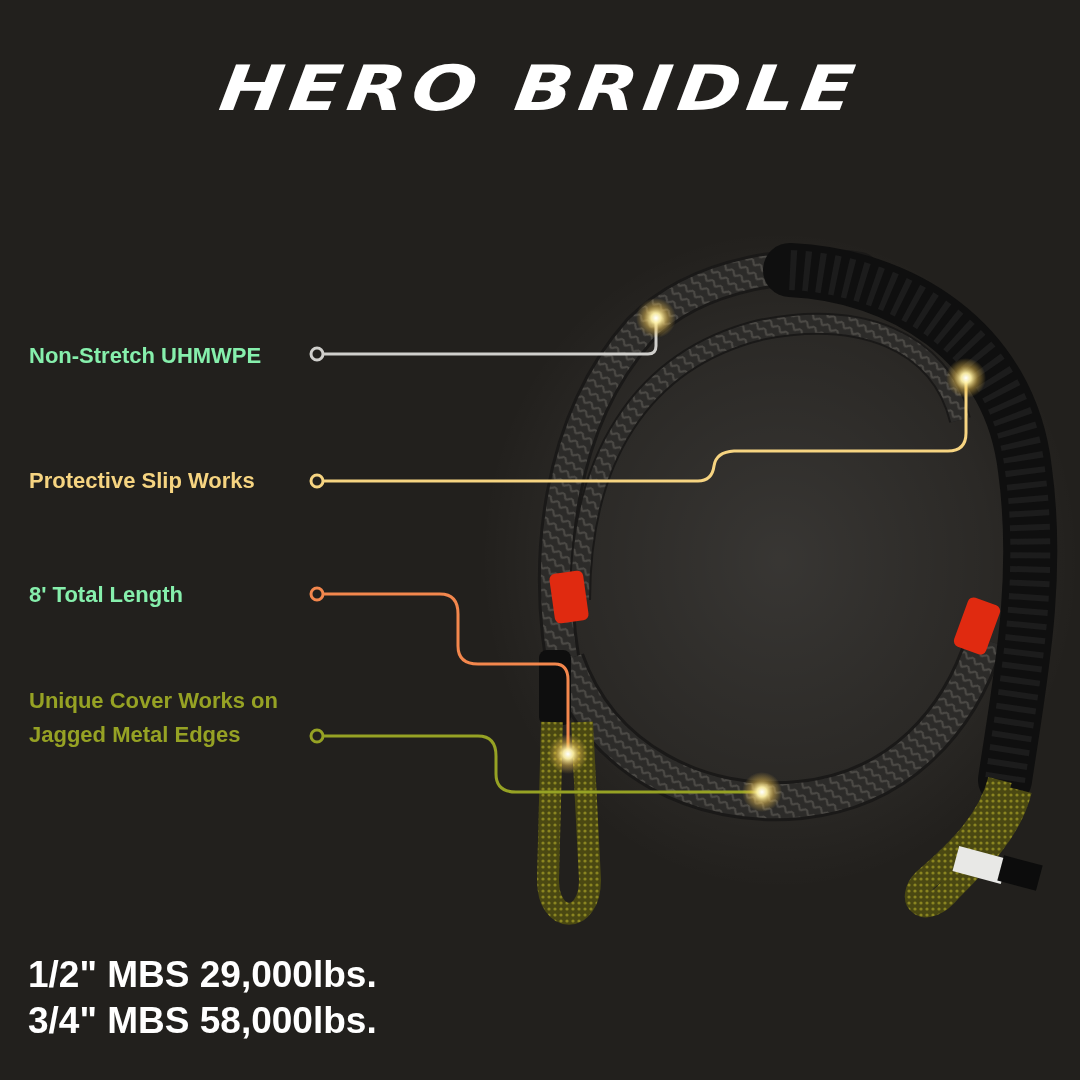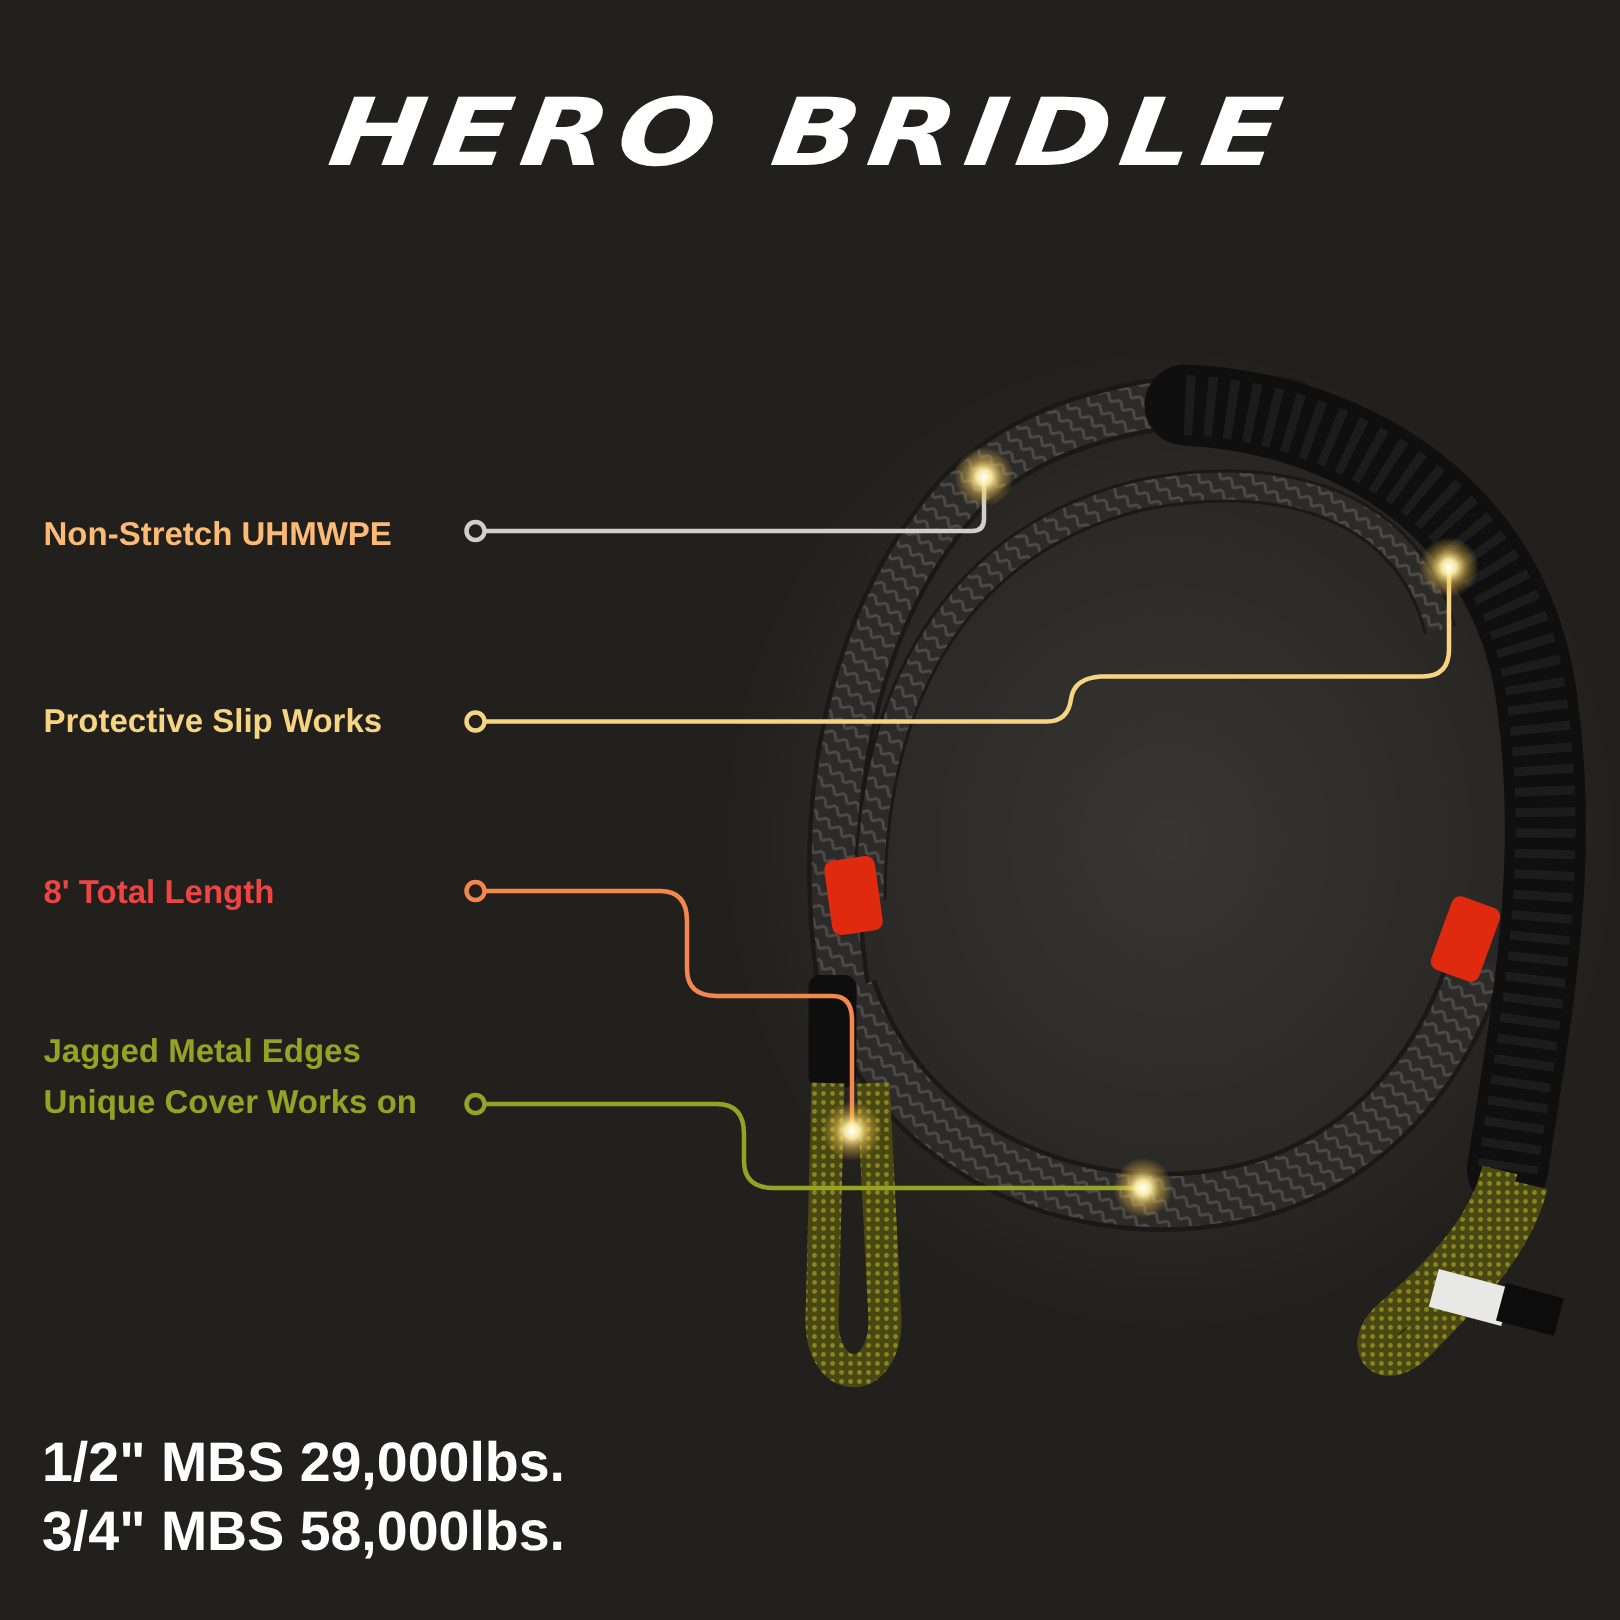--- a/index.html
+++ b/index.html
@@ -1,21 +1,21 @@
 <!DOCTYPE html>
 <html><head>
 <meta charset="utf-8">
 <style>
   html, body { margin: 0; padding: 0; }
   body { width: 1080px; height: 1080px; background: #22201d; position: relative; overflow: hidden; font-family: "Liberation Sans", sans-serif; }
   .title { position: absolute; left: 0; top: 44px; width: 1080px; text-align: center; color: #ffffff; font-family: "DejaVu Sans", sans-serif; font-weight: bold; font-style: italic; font-size: 76px; letter-spacing: 6px; transform: skewX(-8deg) scaleY(0.82); }
   .label { position: absolute; font-family: "Liberation Sans", sans-serif; font-weight: bold; font-size: 22px; line-height: 34px; white-space: nowrap; }
-  .l1 { left: 29px; top: 339px; color: #fdba74; }
+  .l1 { left: 29px; top: 339px; color: #86efac; }
   .l2 { left: 29px; top: 464px; color: #f6d481; }
-  .l3 { left: 29px; top: 578px; color: #ef4444; }
+  .l3 { left: 29px; top: 578px; color: #86efac; }
   .l4 { left: 29px; top: 684px; color: #96a224; }
   .specs { position: absolute; left: 28px; top: 952px; color: #ffffff; font-family: "Liberation Sans", sans-serif; font-weight: bold; font-size: 37px; line-height: 46px; }
   svg.art { position: absolute; left: 0; top: 0; }
 </style>
 </head>
 <body>
 
 <div class="title">HERO BRIDLE</div>
 
 <svg class="art" width="1080" height="1080" viewBox="0 0 1080 1080">
@@ -87,20 +87,20 @@
   <circle cx="656" cy="318" r="20" fill="url(#glow)"></circle>
   <circle cx="966" cy="378" r="20" fill="url(#glow)"></circle>
   <circle cx="568" cy="754" r="20" fill="url(#glow)"></circle>
   <circle cx="762" cy="792" r="20" fill="url(#glow)"></circle>
 </svg>
 
 <div class="label l1">Non-Stretch UHMWPE</div>
 <div class="label l2">Protective Slip Works</div>
 <div class="label l3">8' Total Length</div>
 <div class="label l4">
+  <div>Unique Cover Works on</div>
   <div>Jagged Metal Edges</div>
-  <div>Unique Cover Works on</div>
 </div>
 
 <div class="specs">
   <div>1/2" MBS 29,000lbs.</div>
   <div>3/4" MBS 58,000lbs.</div>
 </div>
 
 </body></html>

